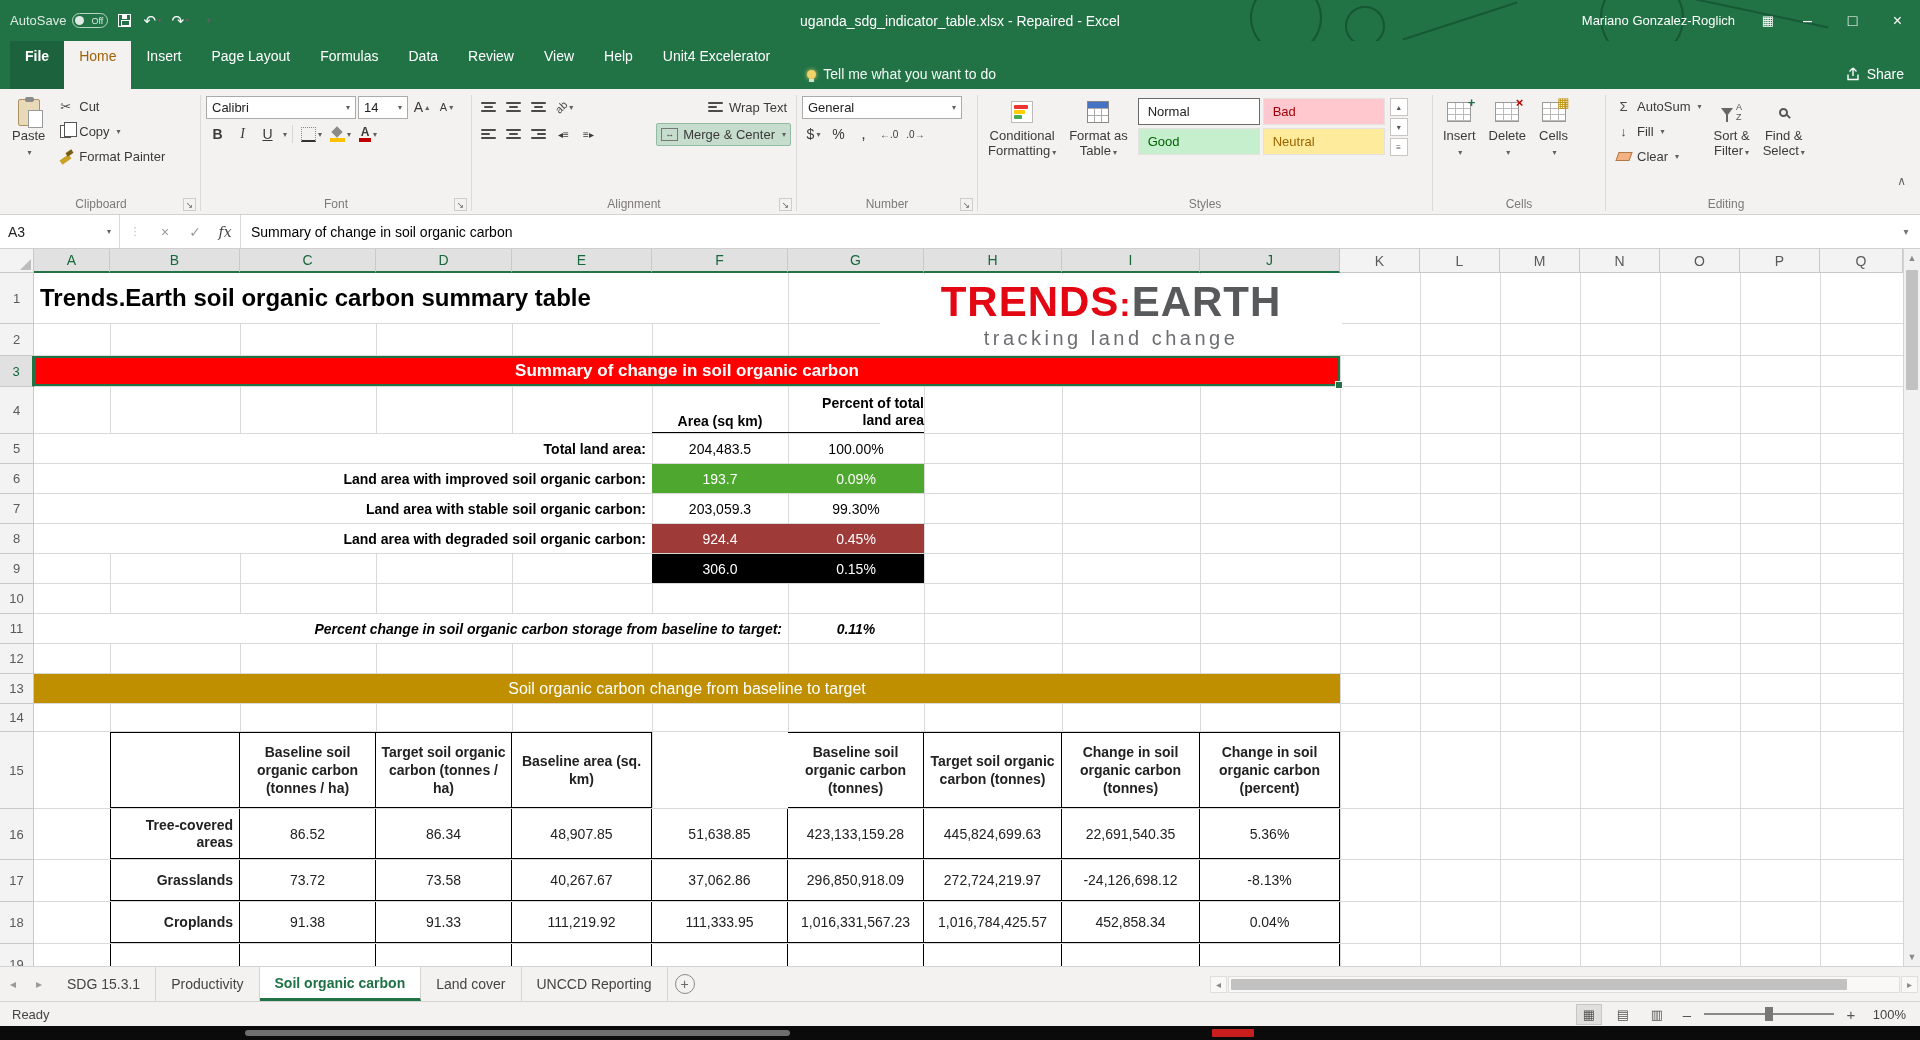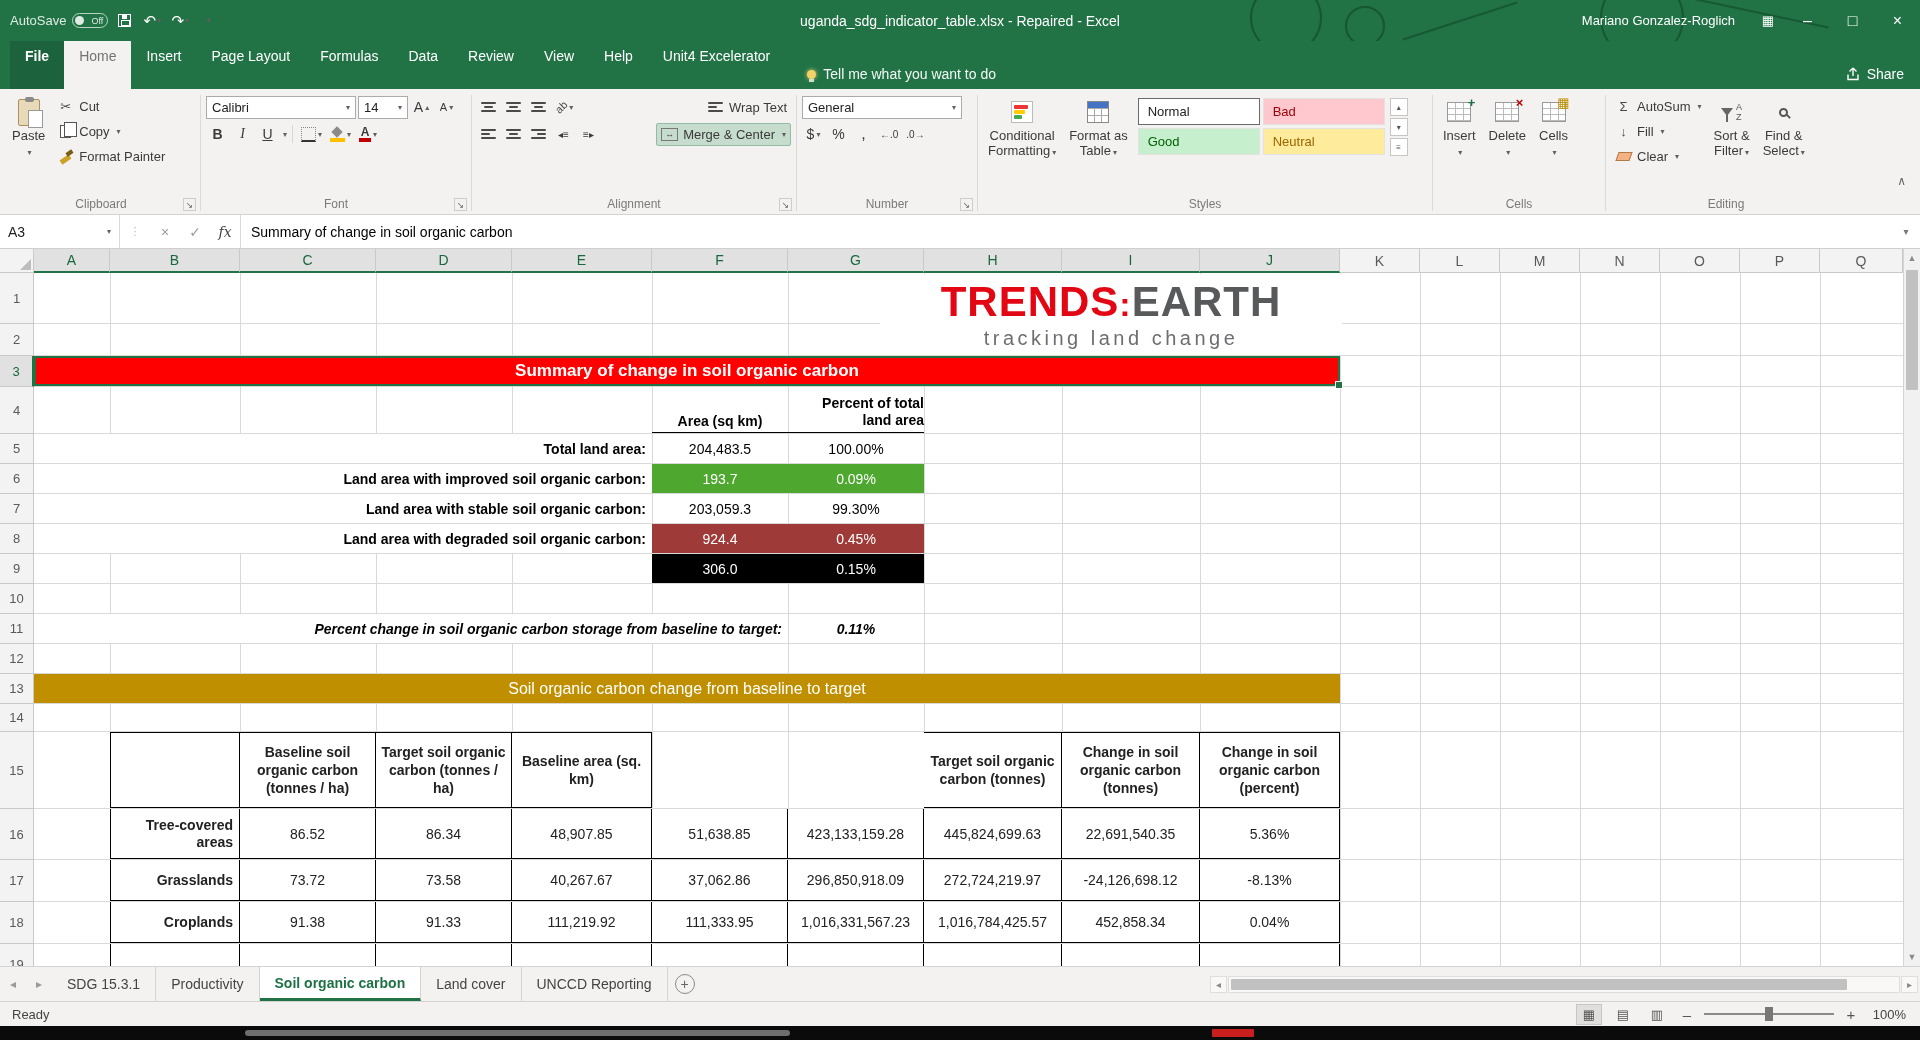--- a/index.html
+++ b/index.html
@@ -23,21 +23,21 @@
 .ttitle{position:absolute;left:0;right:0;top:0;bottom:0;display:flex;align-items:center;justify-content:center;font-size:14px;pointer-events:none;z-index:1}
 .tright{margin-left:auto;display:flex;align-items:center;z-index:2}
 .uname{font-size:13px;margin-right:16px}
 .ropt{width:34px;height:26px;display:flex;align-items:center;justify-content:center;font-size:13px}
 .wbtn{width:45px;height:41px;display:flex;align-items:center;justify-content:center;font-size:16px}
 
 
 .mbar{flex:0 0 36px;background:#217346;display:flex;align-items:flex-end;color:#fff;padding-left:10px}
 .mtab{height:48px;line-height:30px;padding:0 15px;font-size:14px;white-space:nowrap}
 .mtab.file{background:rgba(0,0,0,.14);font-weight:bold}
-.mtab.active{background:#F3F2F1;color:#737373}
+.mtab.active{background:#F3F2F1;color:#a16207}
 .tellme{height:30px;display:flex;align-items:center;gap:7px;margin-left:22px;font-size:14px;opacity:.95}
 .bulb{width:9px;height:9px;border-radius:50%;background:#FFD96B;box-shadow:0 0 4px #FFD96B;position:relative}
 .bulb::after{content:"";position:absolute;left:2px;top:9px;width:5px;height:3px;background:#fff;opacity:.8}
 .share{margin-left:auto;height:30px;display:flex;align-items:center;gap:7px;padding:0 16px;font-size:14px}
 
 
 .ribbon{flex:0 0 126px;background:#F3F2F1;border-bottom:1px solid #D5D3D1;display:flex;position:relative;padding:3px 0 0 3px}
 .rg{position:relative;display:flex;flex-direction:column;flex:0 0 auto;padding-bottom:21px}
 .rg .body{flex:1;display:flex;padding:3px 4px 0 4px;gap:3px;align-items:stretch}
 .glab{position:absolute;bottom:3px;left:0;right:0;text-align:center;font-size:12px;color:#7C7A78}
@@ -601,20 +601,21 @@
         <div class="vl" style="left:1740px"></div>
         <div class="vl" style="left:1820px"></div>
 
         <div class="logo">
           <div class="l1"><span class="lt">TRENDS</span><span class="ldot">:</span><span class="le">EARTH</span></div>
           <div class="l2">tracking land change</div>
         </div>
 
         <div class="row" style="height:51px">
           <div class="rh">1</div>
+          <div class="cell title" style="left:34px;width:754px">Trends.Earth soil organic carbon summary table</div>
         </div>
 
         <div class="row" style="height:32px">
           <div class="rh">2</div>
         </div>
 
         <div class="row" style="height:31px">
           <div class="rh sel">3</div>
           <div class="cell bannerR" style="left:34px;width:1306px">
             <span>Summary of change in soil organic carbon</span>
@@ -687,20 +688,21 @@
         <div class="row" style="height:28px">
           <div class="rh">14</div>
         </div>
 
         <div class="row" style="height:77px">
           <div class="rh">15</div>
           <div class="tc top first" style="left:110px;width:130px"></div>
           <div class="tc top hd" style="left:240px;width:136px">Baseline soil organic carbon (tonnes / ha)</div>
           <div class="tc top hd" style="left:376px;width:136px">Target soil organic carbon (tonnes / ha)</div>
           <div class="tc top hd" style="left:512px;width:140px">Baseline area (sq. km)</div>
+          <div class="tc top hd" style="left:788px;width:136px">Baseline soil organic carbon (tonnes)</div>
           <div class="tc top hd" style="left:924px;width:138px">Target soil organic carbon (tonnes)</div>
           <div class="tc top hd" style="left:1062px;width:138px">Change in soil organic carbon (tonnes)</div>
           <div class="tc top hd" style="left:1200px;width:140px">Change in soil organic carbon (percent)</div>
         </div>
 
         <div class="row" style="height:51px">
           <div class="rh">16</div>
           <div class="tc first rlab" style="left:110px;width:130px">Tree-covered areas</div>
           <div class="tc" style="left:240px;width:136px">86.52</div>
           <div class="tc" style="left:376px;width:136px">86.34</div>

